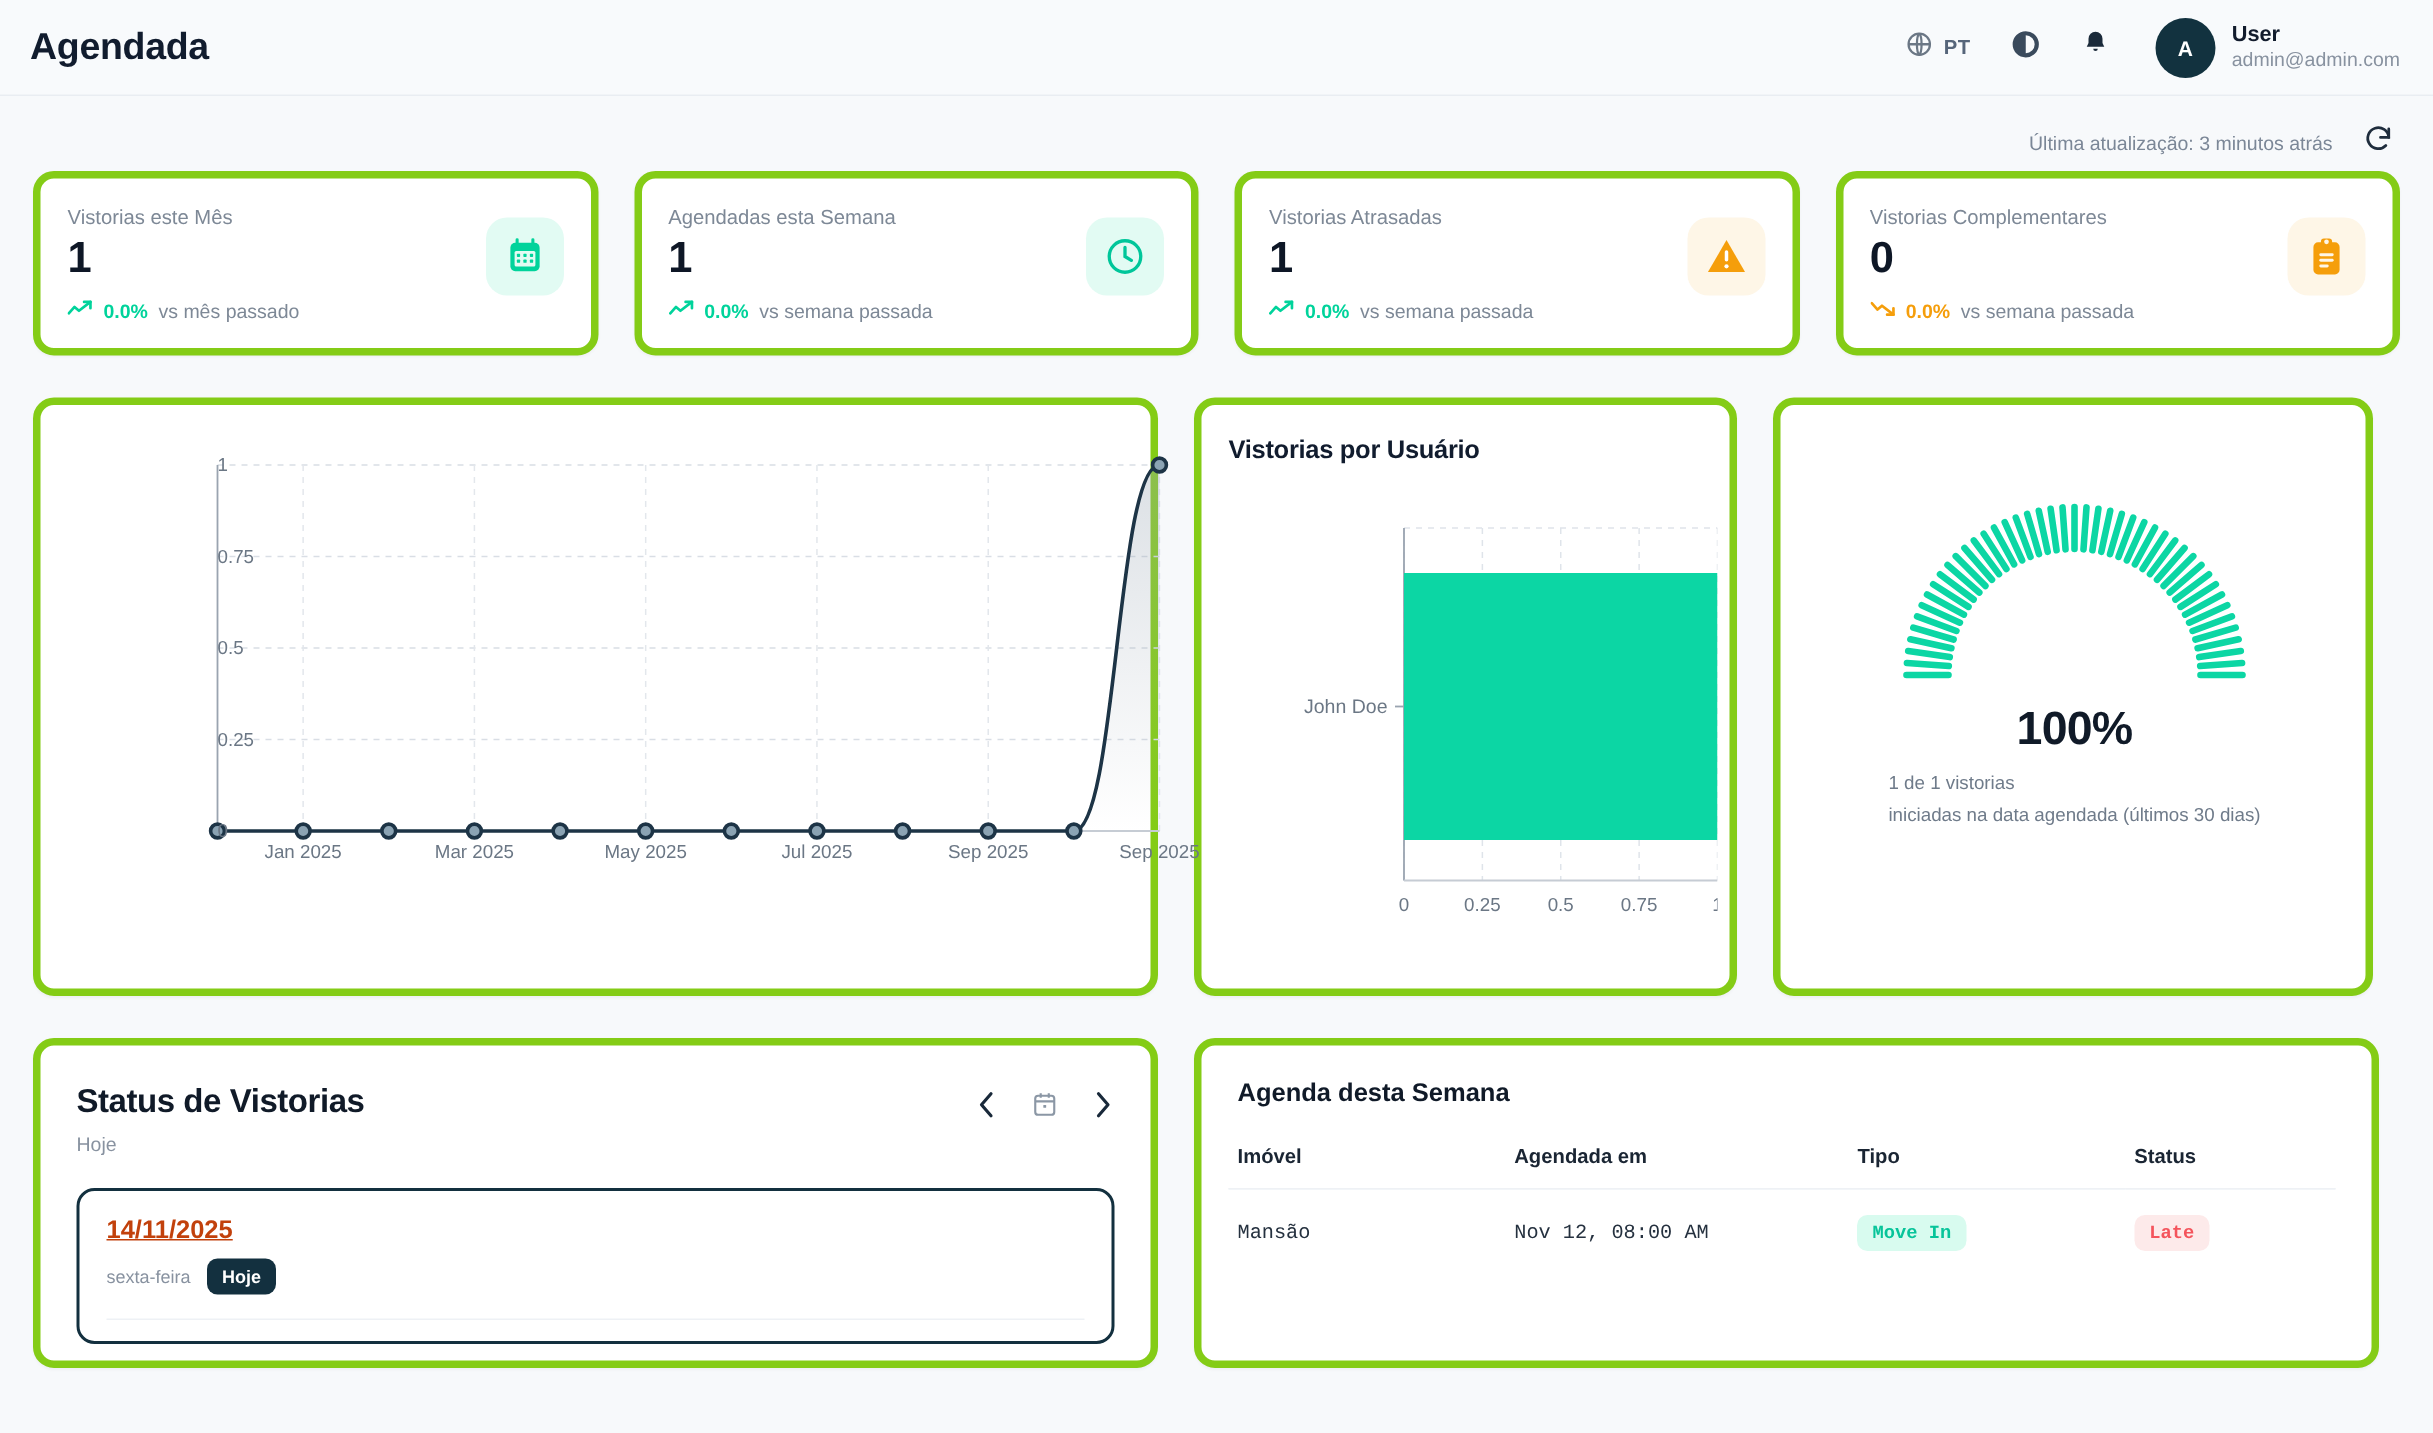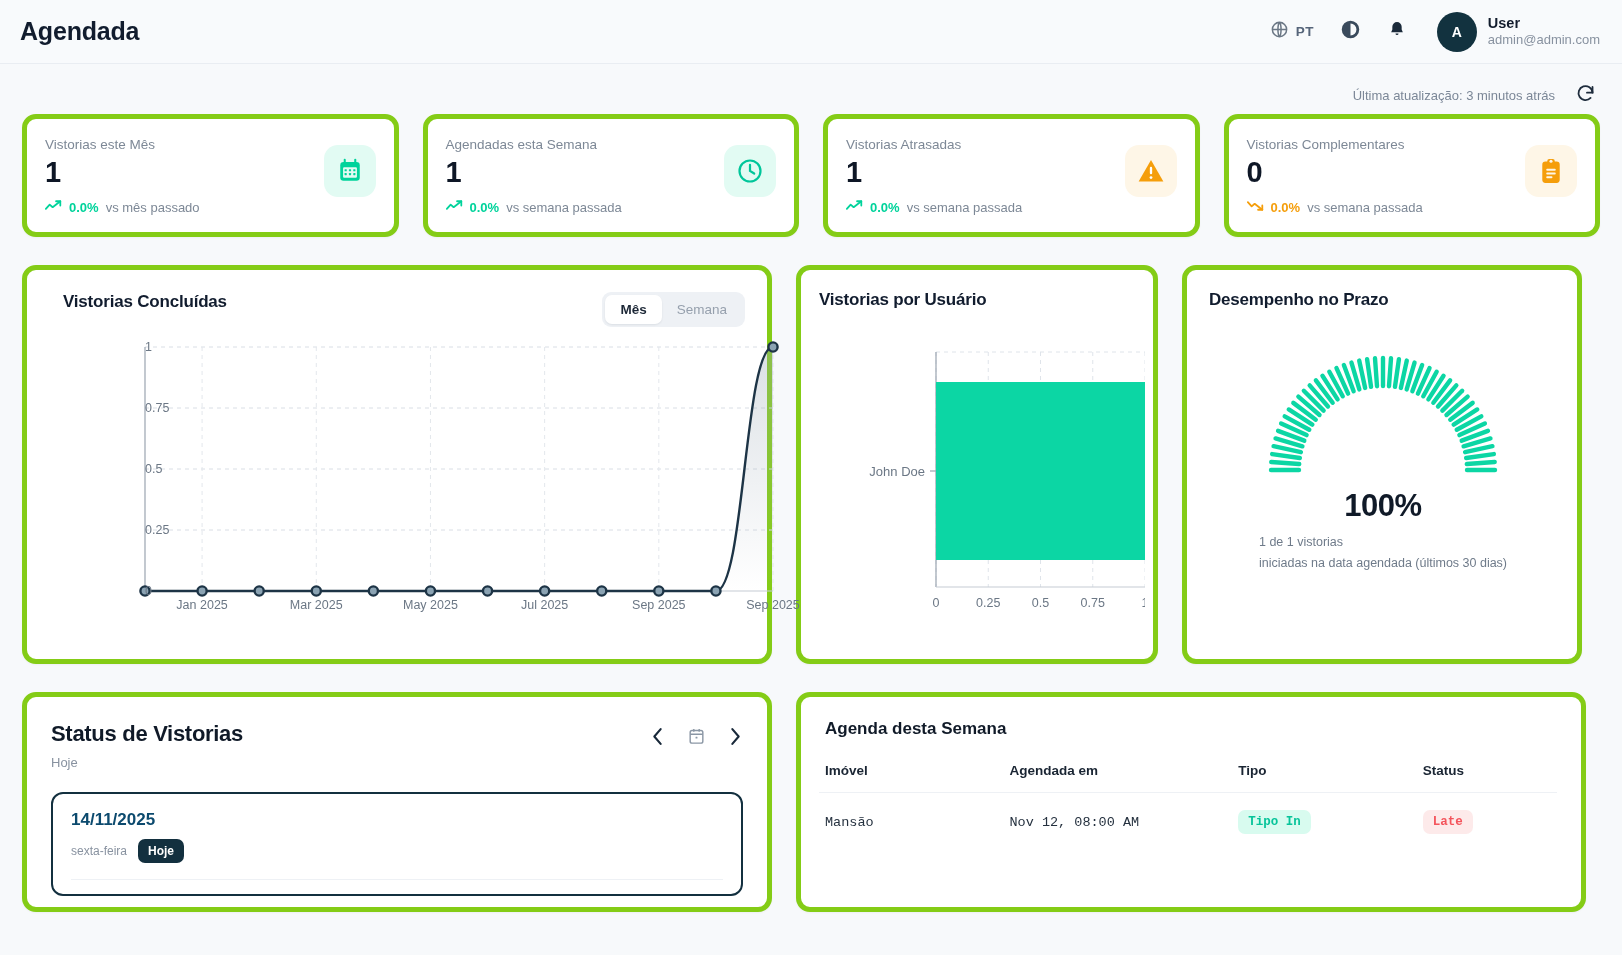--- a/index.html
+++ b/index.html
@@ -114,21 +114,21 @@
   .bot-row { display: grid; grid-template-columns: 750px 790px; gap: 24px; margin-top: 28px; }
   .agenda-card { padding: 24px 24px 0 24px; height: 220px; overflow: hidden; }
   .agenda-head { display: flex; align-items: flex-start; justify-content: space-between; }
   .agenda-title { font-size: 22px; font-weight: 700; letter-spacing: -.3px; color: #101a28; }
   .agenda-sub { font-size: 13px; color: #8892a0; margin-top: 8px; }
   .nav-btns { display: flex; align-items: center; gap: 22px; color: #19293a; padding-top: 6px; }
   .day-card {
     margin-top: 22px; border: 2px solid #13303f; border-radius: 12px;
     padding: 16px 18px 14px 18px;
   }
-  .day-date { font-size: 17px; font-weight: 700; color: #0c4a6e; }
+  .day-date { font-size: 17px; font-weight: 700; color: #c2410c; text-decoration: underline; }
   .day-meta { display: flex; align-items: center; gap: 11px; margin-top: 9px; }
   .day-weekday { font-size: 12px; color: #8892a0; }
   .chip-today {
     background: #13303f; color: #fff; font-size: 12px; font-weight: 700;
     border-radius: 7px; padding: 5px 10px;
   }
   .day-divider { border-top: 1px solid #eef1f5; margin-top: 16px; }
 
   .week-card { padding: 22px 24px 0 18px; height: 220px; overflow: hidden; }
   .week-title { font-size: 17px; font-weight: 700; color: #101a28; padding-left: 6px; }
@@ -302,27 +302,20 @@
               <rect x="7.4" y="17.6" width="6" height="1.9" rx=".9"></rect>
             </g>
         </svg>
       </div>
     </div>
   </div>
 
   <div class="mid-row">
 
     <div class="card chart-card">
-      <div class="chart-head">
-        <div class="card-title">Vistorias Concluídas</div>
-        <div class="seg">
-          <button class="active">Mês</button>
-          <button>Semana</button>
-        </div>
-      </div>
 
       <div class="plot" id="line-plot">
         <svg id="line-svg" width="680" height="300" style="position:absolute;left:60px;top:0">
             <line x1="42" y1="252" x2="670" y2="252" stroke="#d9dee5" stroke-width="1" stroke-dasharray="0" opacity="0"></line>
             <line x1="42" y1="191" x2="670" y2="191" stroke="#d9dee5" stroke-width="1" stroke-dasharray="4 4" opacity="1"></line>
             <line x1="42" y1="130" x2="670" y2="130" stroke="#d9dee5" stroke-width="1" stroke-dasharray="4 4" opacity="1"></line>
             <line x1="42" y1="69" x2="670" y2="69" stroke="#d9dee5" stroke-width="1" stroke-dasharray="4 4" opacity="1"></line>
             <line x1="42" y1="8" x2="670" y2="8" stroke="#d9dee5" stroke-width="1" stroke-dasharray="4 4" opacity="1"></line>
             <line x1="99.0909090909091" y1="8" x2="99.0909090909091" y2="252" stroke="#e3e7ec" stroke-width="1" stroke-dasharray="4 4"></line>
             <line x1="213.27272727272728" y1="8" x2="213.27272727272728" y2="252" stroke="#e3e7ec" stroke-width="1" stroke-dasharray="4 4"></line>
@@ -386,21 +379,20 @@
             <line x1="117" y1="20" x2="117" y2="255" stroke="#9aa4b0" stroke-width="1.2"></line>
             <line x1="117" y1="255" x2="326" y2="255" stroke="#c6ccd4" stroke-width="1.2"></line>
             <rect x="117" y="50" width="209" height="178" fill="#0cd6a4"></rect>
             <line x1="111" y1="139" x2="117" y2="139" stroke="#9aa4b0" stroke-width="1.2"></line>
             <text x="106" y="143.5" text-anchor="end" font-size="13" fill="#6b7785" font-family="&quot;Liberation Sans&quot;, sans-serif">John Doe</text>
           </svg>
       </div>
     </div>
 
     <div class="card gauge-card">
-      <div class="card-title">Desempenho no Prazo</div>
       <div class="gauge-wrap">
         <svg id="gauge-svg" width="260" height="150">
             <line x1="46" y1="136" x2="18" y2="136" stroke="#0cd6a4" stroke-width="4.4" stroke-linecap="round"></line>
             <line x1="46.21402237273871" y1="130.00750861126448" x2="18.28536316365161" y2="128.01001148168598" stroke="#0cd6a4" stroke-width="4.4" stroke-linecap="round"></line>
             <line x1="46.85499888200165" y1="124.04555358504405" x2="19.13999850933554" y2="120.06073811339206" stroke="#0cd6a4" stroke-width="4.4" stroke-linecap="round"></line>
             <line x1="47.9196632584226" y1="118.14451567754996" x2="20.559551011230127" y2="112.19268757006661" stroke="#0cd6a4" stroke-width="4.4" stroke-linecap="round"></line>
             <line x1="49.40259021638222" y1="112.3344652253199" x2="22.536786955176296" y2="104.44595363375987" stroke="#0cd6a4" stroke-width="4.4" stroke-linecap="round"></line>
             <line x1="51.29622310002003" y1="106.64500891367571" x2="25.061630800026705" y2="96.86001188490096" stroke="#0cd6a4" stroke-width="4.4" stroke-linecap="round"></line>
             <line x1="53.59091239022045" y1="101.10513890784155" x2="28.121216520293927" y2="89.47351854378873" stroke="#0cd6a4" stroke-width="4.4" stroke-linecap="round"></line>
             <line x1="56.27496487635054" y1="95.74308511551521" x2="31.699953168467374" y2="82.3241134873536" stroke="#0cd6a4" stroke-width="4.4" stroke-linecap="round"></line>
@@ -498,20 +490,20 @@
             <th style="width:25%">Imóvel</th>
             <th style="width:31%">Agendada em</th>
             <th style="width:25%">Tipo</th>
             <th>Status</th>
           </tr>
         </thead>
         <tbody>
           <tr>
             <td>Mansão</td>
             <td>Nov 12, 08:00 AM</td>
-            <td><span class="badge badge-type">Tipo In</span></td>
+            <td><span class="badge badge-type">Move In</span></td>
             <td><span class="badge badge-late">Late</span></td>
           </tr>
         </tbody>
       </table>
     </div>
   </div>
 </div>
 
 </body></html>

